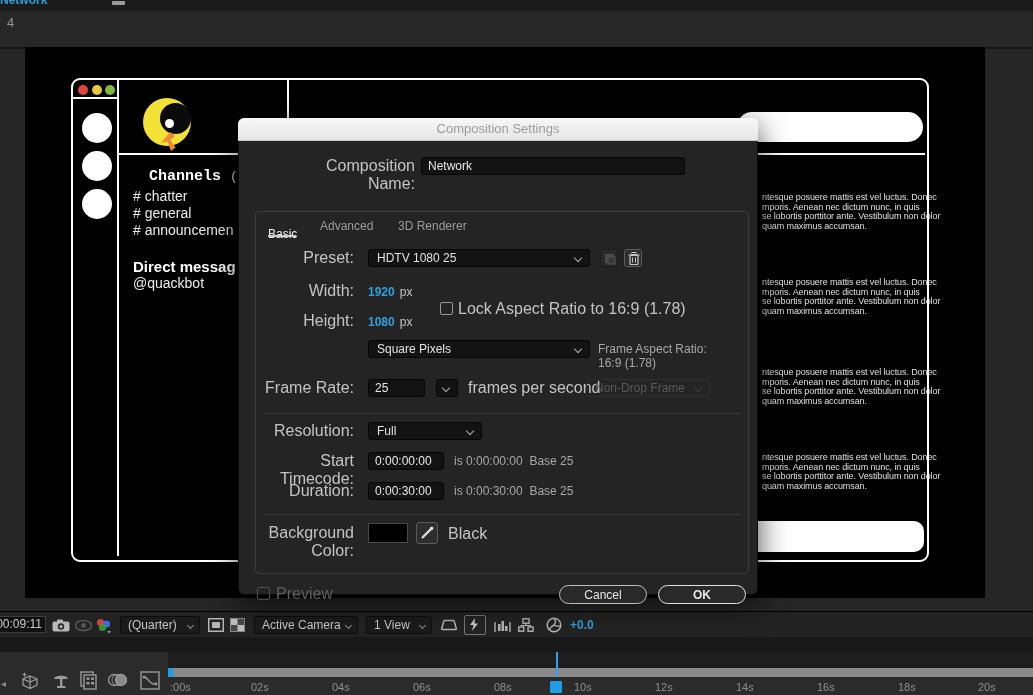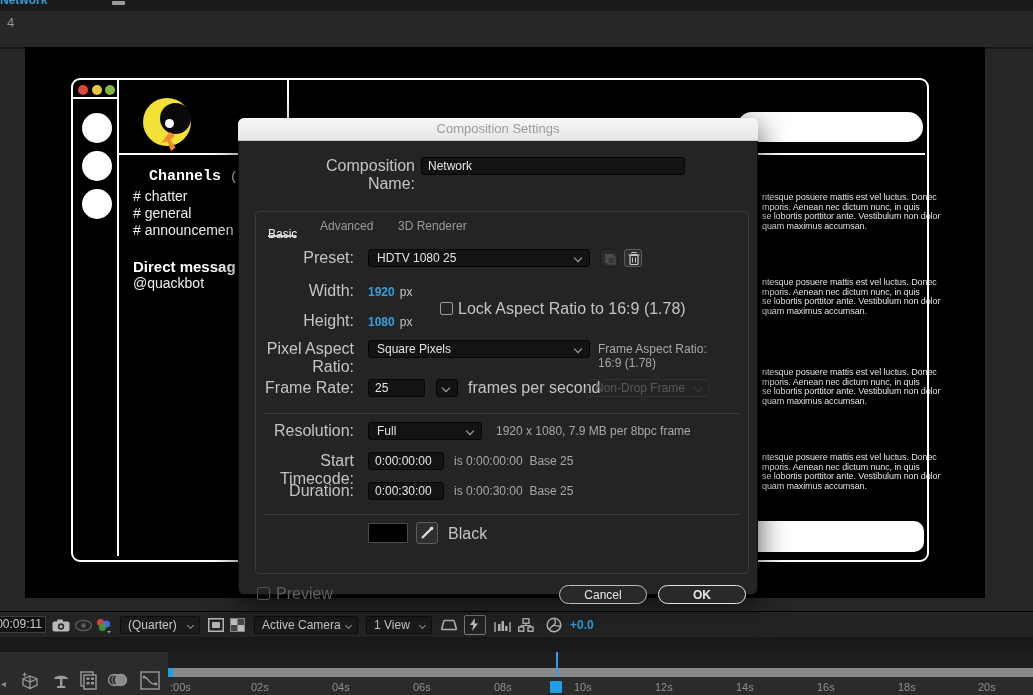--- a/index.html
+++ b/index.html
@@ -201,53 +201,52 @@
         <div class="abs" style="left:112px;top:70px;">
           <span class="val-blue">1920</span><span class="unit">px</span>
         </div>
         <div class="abs cb" style="left:184px;top:90px;"></div>
         <div class="abs lbl" style="left:202px;top:88px;text-align:left;">Lock Aspect Ratio to 16:9 (1.78)</div>
         <div class="abs lbl" style="left:0;top:100px;width:98px;">Height:</div>
         <div class="abs" style="left:112px;top:100px;">
           <span class="val-blue">1080</span><span class="unit">px</span>
         </div>
 
-        <div class="abs lbl" style="left:0;top:128px;width:98px;">Pixel Aspect Ratio:</div>
         <div class="abs dd" style="left:112px;top:128px;width:222px;">
           <span>Square Pixels</span>
         </div>
         <div class="abs info" style="left:342px;top:128px;">Frame Aspect Ratio:</div>
         <div class="abs info" style="left:342px;top:142px;">16:9 (1.78)</div>
 
         <div class="abs lbl" style="left:0;top:167px;width:98px;">Frame Rate:</div>
         <input class="abs field" style="left: 112px; top: 167px; width: 57px;" value="25">
         <div class="abs dd" style="left:180px;top:167px;width:22px;"></div>
         <div class="abs lbl" style="left:212px;top:167px;text-align:left;">frames per second</div>
         <div class="abs dd dd-disabled" style="left:330px;top:167px;width:124px;">
           <span>Non-Drop Frame</span>
         </div>
 
         <div class="abs divider" style="left:8px;top:201px;width:476px;"></div>
 
         <div class="abs lbl" style="left:0;top:210px;width:98px;">Resolution:</div>
         <div class="abs dd" style="left:112px;top:210px;width:114px;">
           <span>Full</span>
         </div>
-        <div class="abs info" style="left:240px;top:210px;">1920 x 1080, 7.9 MB per 8bpc frame</div>
 
         <div class="abs lbl" style="left:0;top:240px;width:98px;">Start Timecode:</div>
         <input class="abs field" style="left: 112px; top: 240px; width: 76px;" value="0:00:00:00">
         <div class="abs info" style="left:198px;top:240px;">is 0:00:00:00  Base 25</div>
 
         <div class="abs lbl" style="left:0;top:270px;width:98px;">Duration:</div>
         <input class="abs field" style="left: 112px; top: 270px; width: 76px;" value="0:00:30:00">
         <div class="abs info" style="left:198px;top:270px;">is 0:00:30:00  Base 25</div>
 
         <div class="abs divider" style="left:8px;top:302px;width:476px;"></div>
 
+        <div class="abs lbl" style="left:0;top:312px;width:98px;">Background Color:</div>
         <div class="abs" id="bgswatch" style="left:112px;top:311px;"></div>
         <div class="abs iconbtn" style="left:160px;top:310px;width:22px;height:22px;">
           <svg width="14" height="14" style="margin:3px;">
             <path d="M12.5 1.5 L9 5 M10.5 3 L7 6.5 L3 10.5 L2 12 L3.5 11 L7.5 7 L11 3.5" stroke="#e0e0e0" stroke-width="1.6" fill="none" stroke-linecap="round"></path>
             <circle cx="11.5" cy="2.5" r="1.8" fill="#e0e0e0"></circle>
           </svg>
         </div>
         <div class="abs lbl" style="left:192px;top:313px;text-align:left;">Black</div>
       </div>
 

